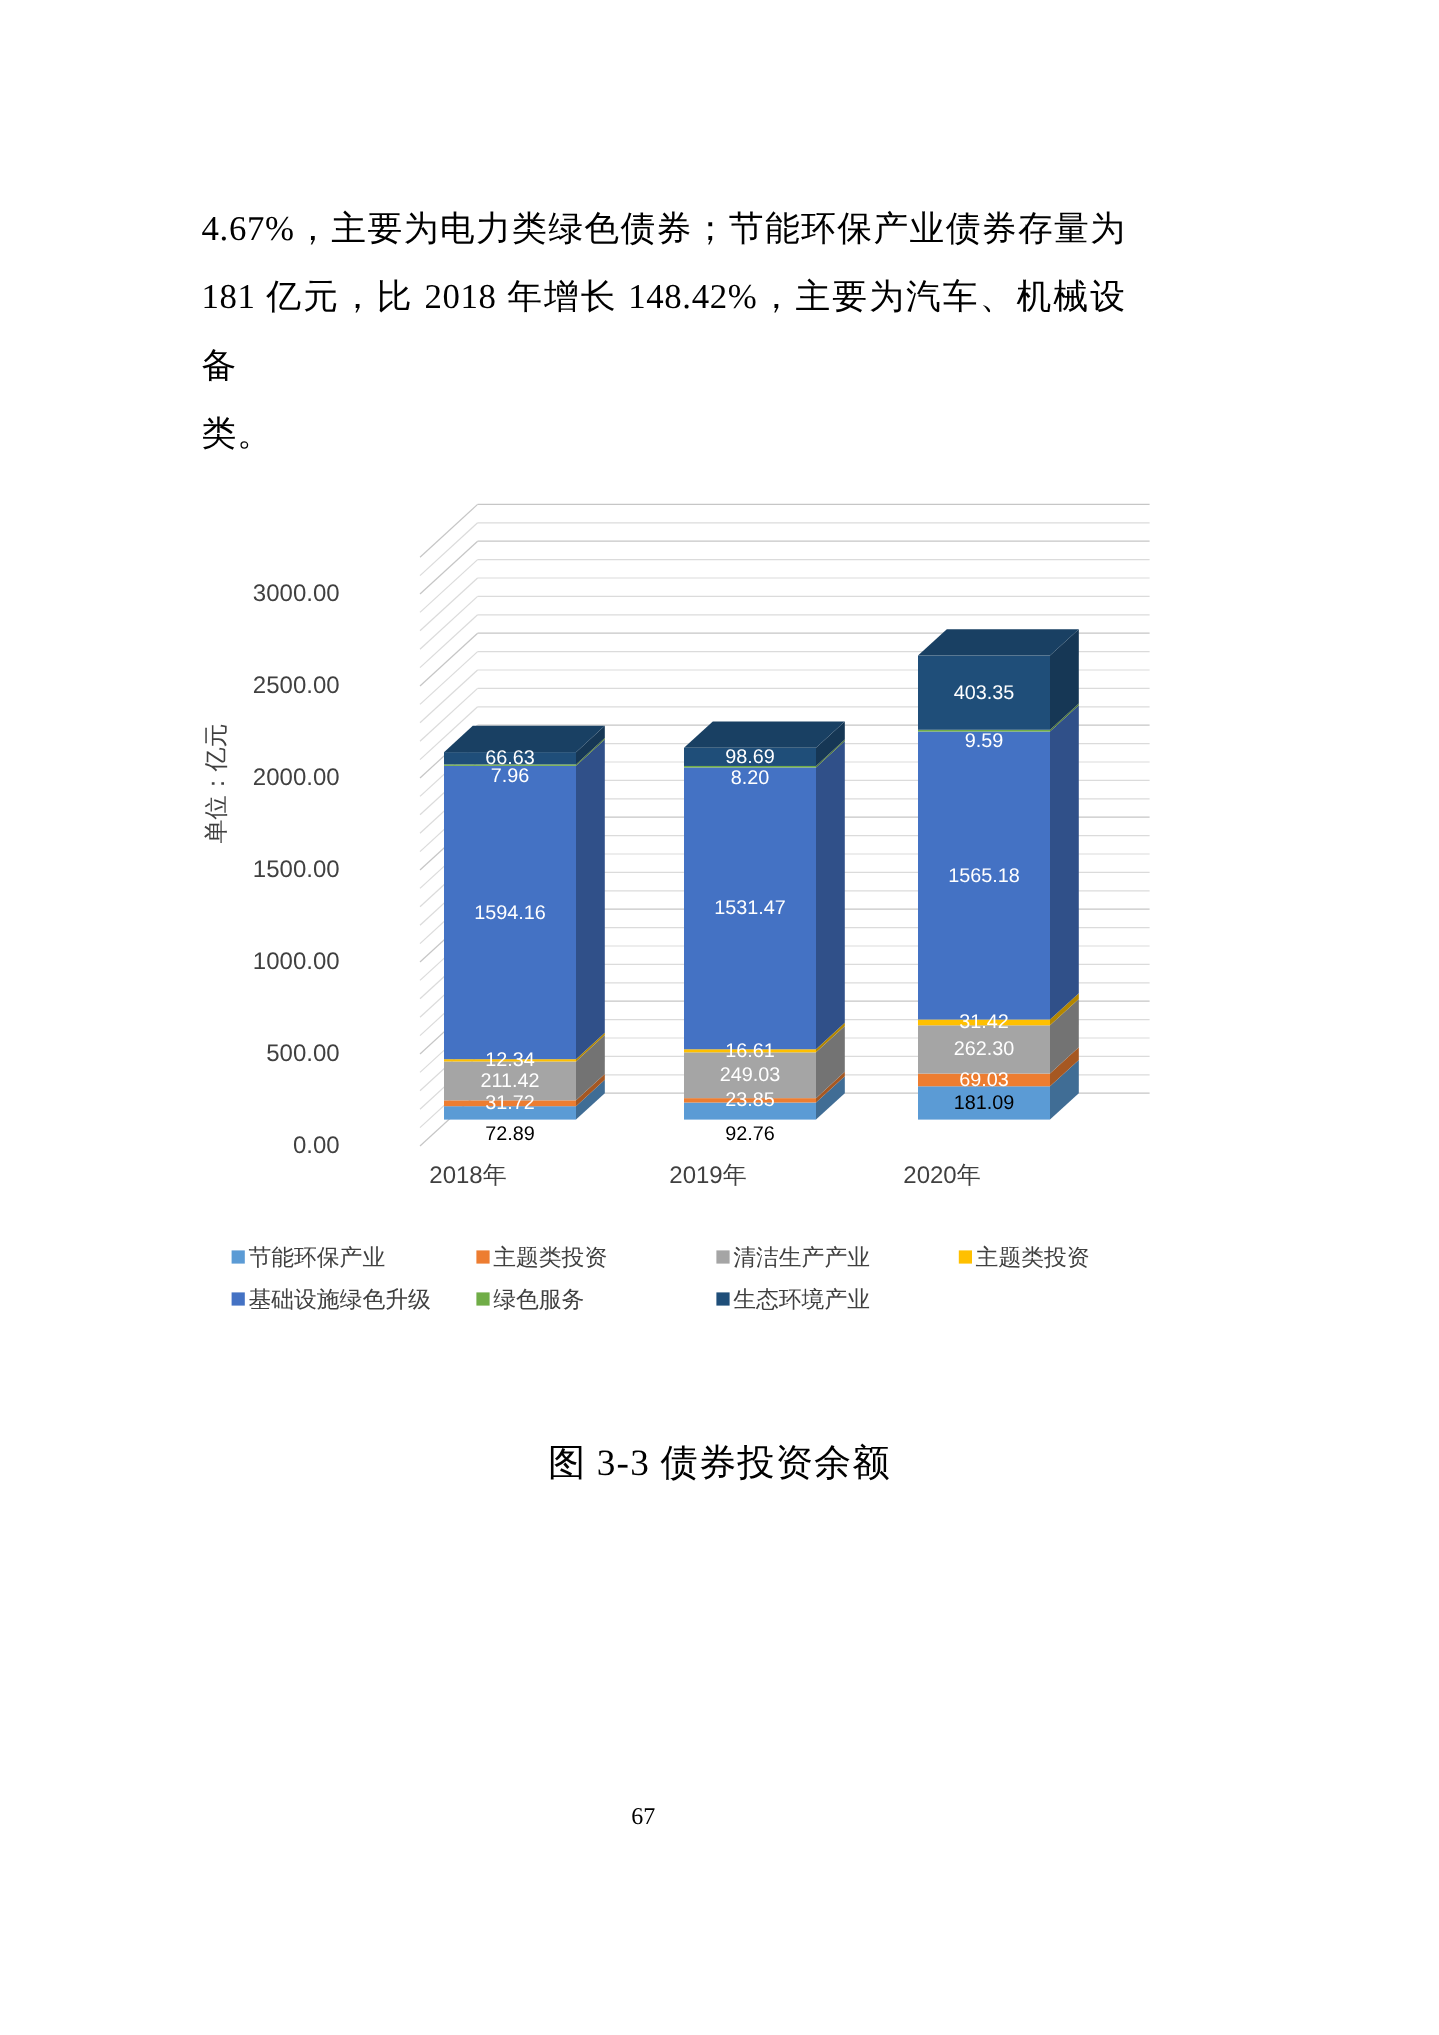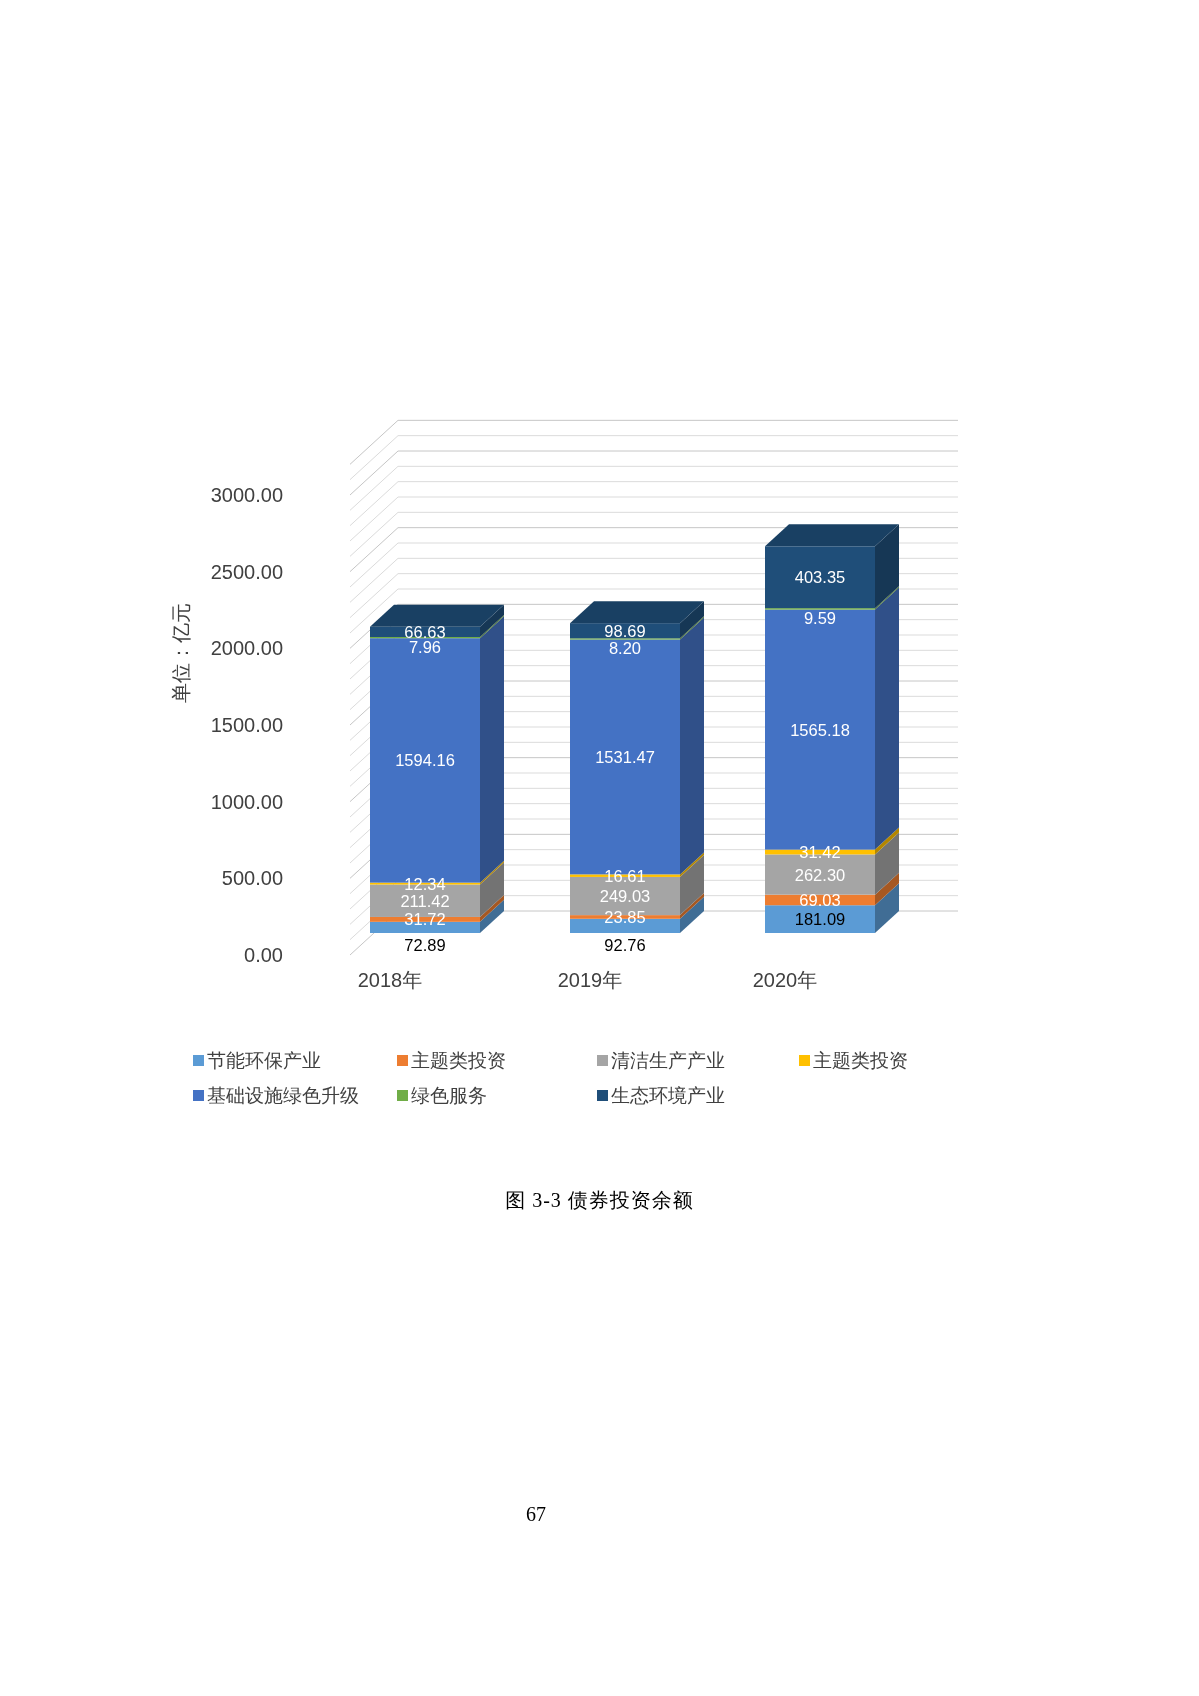--- a/index.html
+++ b/index.html
@@ -11,40 +11,45 @@
     position:absolute;left:168px;top:134px;width:770px;
     font-size:29px;line-height:57px;letter-spacing:0.5px;
   }
   .para-line{display:block;text-align:justify;text-align-last:justify;}
   .para-line.last{text-align-last:left;}
   .chart-figure{position:absolute;left:165px;top:388px;width:820px;}
   .chart-canvas{width:810px;height:640px;}
   .chart-canvas svg{display:block;}
   .legend{
     display:grid;grid-template-columns:204px 200px 202px 1fr;
-    padding-left:28px;margin-top:15px;
+    padding-left:28px;margin-top:2px;
     font-family:"Liberation Sans","DejaVu Sans",sans-serif;
     font-size:19px;color:#404040;
   }
   .legend-item{display:flex;align-items:center;height:35px;white-space:nowrap;}
   .swatch{width:11px;height:11px;margin-right:3px;display:inline-block;flex:none;}
   .caption{
     position:absolute;left:0;top:1167px;width:1199px;text-align:center;
-    font-size:20px;letter-spacing:1px;color:#000;
+    font-size:31px;letter-spacing:1px;color:#000;
   }
   .pageno{
     position:absolute;left:0;top:1503px;width:1072px;text-align:center;
     font-size:20px;color:#000;
   }
 </style>
 </head>
 <body>
 
 <div class="page">
 
+  <p class="paragraph">
+    <span class="para-line">4.67%，主要为电力类绿色债券；节能环保产业债券存量为</span>
+    <span class="para-line">181 亿元，比 2018 年增长 148.42%，主要为汽车、机械设备</span>
+    <span class="para-line last">类。</span>
+  </p>
 
   <figure class="chart-figure" style="margin:0">
     <div class="chart-canvas">
         <svg viewBox="0 0 810 640" width="810" height="640">
           <g>
             <line x1="185" y1="567" x2="233" y2="523" stroke="#C6C6C6" stroke-width="1"></line>
             <line x1="233" y1="523" x2="793" y2="523" stroke="#C6C6C6" stroke-width="1"></line>
             <line x1="185" y1="551.6666666666666" x2="233" y2="507.66666666666663" stroke="#DBDBDB" stroke-width="1"></line>
             <line x1="233" y1="507.66666666666663" x2="793" y2="507.66666666666663" stroke="#DBDBDB" stroke-width="1"></line>
             <line x1="185" y1="536.3333333333334" x2="233" y2="492.33333333333337" stroke="#DBDBDB" stroke-width="1"></line>

